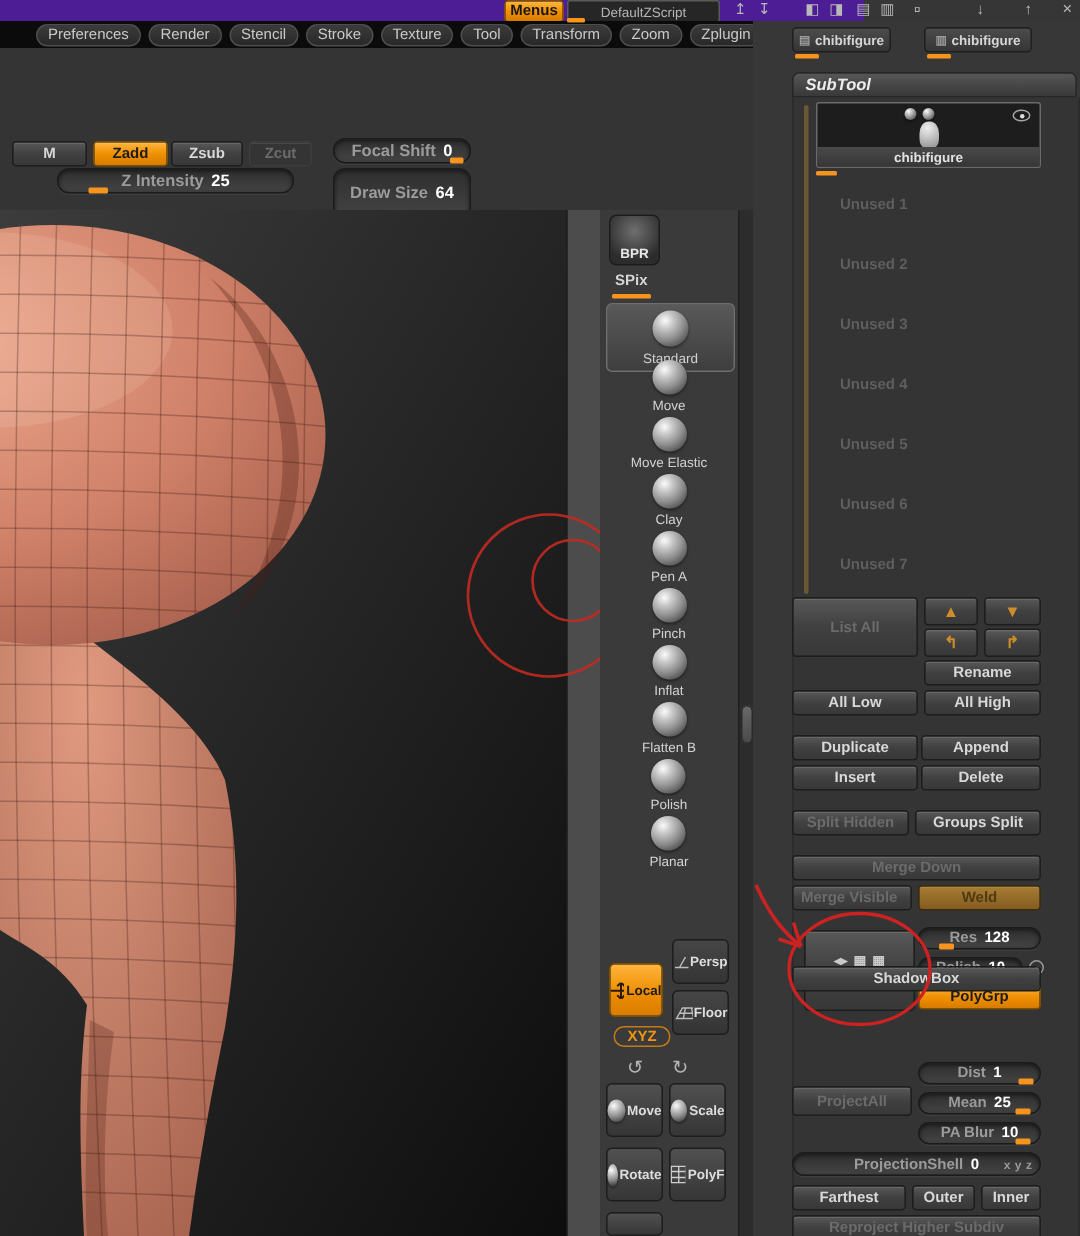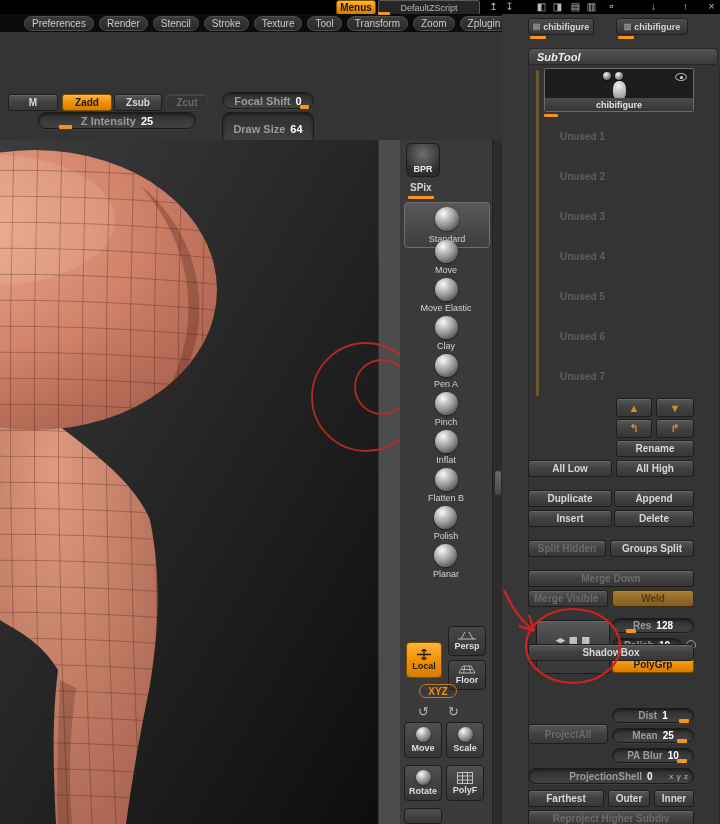--- a/index.html
+++ b/index.html
@@ -1,20 +1,20 @@
 <!DOCTYPE html>
 <html><head>
 <meta charset="utf-8">
 <style>
   html,body{margin:0;padding:0;background:#222;}
   #app{position:relative;width:720px;height:824px;overflow:hidden;background:#363636;
        font-family:"Liberation Sans",sans-serif;-webkit-font-smoothing:antialiased;}
 
   
-  .topbar{position:absolute;left:0;top:0;width:720px;height:14px;background:#000000;}
+  .topbar{position:absolute;left:0;top:0;width:576px;height:14px;background:#4c1d95;}
   .menus-btn{position:absolute;left:336px;top:0;width:38px;height:13px;border-radius:3px;
     background:linear-gradient(#ffb53e,#ef8e00 55%,#d87c00);color:#181818;font-size:10px;font-weight:bold;
     display:flex;align-items:center;justify-content:center;border:1px solid #7c4f00;}
   .script-box{position:absolute;left:378px;top:0;width:100px;height:13px;background:#262626;border:1px solid #5a5a5a;
     border-radius:2px;color:#b4b4b4;font-size:9px;display:flex;align-items:center;justify-content:center;}
   .tb-icon{position:absolute;top:0;height:13px;width:15px;color:#b9b9b9;font-size:10px;line-height:13px;text-align:center;}
   .orange-dash{position:absolute;height:3px;background:#f7941d;border-radius:1px;}
 
   
   .menubar{position:absolute;left:0;top:14px;width:502px;height:18px;background:#0b0b0b;
@@ -45,21 +45,21 @@
 
   
   .brushshelf{position:absolute;left:400px;top:140px;width:92px;height:684px;background:#3a3a3a;}
   .sphere{border-radius:50%;background:radial-gradient(circle at 35% 28%,#fbfbfb 0%,#c6c6c6 25%,#8d8d8d 55%,#4a4a4a 85%,#343434 100%);
     box-shadow:0 1px 2px rgba(0,0,0,.5);}
   .brush-list{position:absolute;left:0;top:100px;width:92px;display:flex;flex-direction:column;align-items:center;}
   .brush-item{height:38px;display:flex;flex-direction:column;align-items:center;justify-content:flex-start;}
   .brush-sphere{width:23px;height:23px;}
   .brush-label{font-size:9px;color:#d2d2d2;margin-top:2px;}
   .navtile{background:linear-gradient(#505050,#363636);border:1px solid #1d1d1d;border-radius:4px;
-    display:flex;flex-direction:column;align-items:center;justify-content:center;gap:1px;
+    display:flex;align-items:center;justify-content:center;gap:1px;
     color:#ddd;font-size:9px;font-weight:bold;box-sizing:border-box;}
 
   
   .divider{position:absolute;left:492px;top:140px;width:10px;height:684px;background:#2c2c2c;border-left:1px solid #1f1f1f;}
   .div-handle{position:absolute;left:1px;top:330px;width:8px;height:26px;border-radius:4px;
     background:linear-gradient(#6a6a6a,#484848);box-shadow:inset 0 0 0 1px #2a2a2a;}
 
   
   .rightpanel{position:absolute;left:502px;top:14px;width:218px;height:810px;background:#373737;}
   .doc-tab{position:absolute;height:17px;background:linear-gradient(#4c4c4c,#353535);border:1px solid #202020;border-radius:3px;
@@ -314,21 +314,21 @@
       <span>Local</span>
     </div>
 
     <div class="navtile" style="position:absolute;left:48px;top:520px;width:38px;height:30px;background:linear-gradient(#464646,#343434)">
       <svg width="20" height="9">
         <path d="M2 8 L18 8 L14 1 L6 1 Z M8 1 L6.5 8 M12 1 L13.5 8 M4.5 4.5 H15.5" stroke="#bdbdbd" stroke-width="0.9" fill="none"></path>
       </svg>
       <span>Floor</span>
     </div>
 
-    <div style="position:absolute;left:19px;top:544px;width:38px;height:14px;border:1px solid #c57a1a;border-radius:8px;
+    <div style="position:absolute;left:9px;top:544px;width:38px;height:14px;border:1px solid #c57a1a;border-radius:8px;
                 color:#ef9413;font-size:10px;font-weight:bold;display:flex;align-items:center;justify-content:center;box-sizing:border-box">XYZ</div>
 
     <div style="position:absolute;left:18px;top:564px;color:#b5b5b5;font-size:13px">↺</div>
     <div style="position:absolute;left:48px;top:564px;color:#b5b5b5;font-size:13px">↻</div>
 
     <div class="navtile" style="position:absolute;left:4px;top:582px;width:38px;height:36px">
       <div class="sphere" style="width:15px;height:15px"></div>
       <span>Move</span>
     </div>
     <div class="navtile" style="position:absolute;left:46px;top:582px;width:38px;height:36px">
@@ -393,20 +393,21 @@
 
         <div class="unused-item">Unused 4</div>
 
         <div class="unused-item">Unused 5</div>
 
         <div class="unused-item">Unused 6</div>
 
         <div class="unused-item">Unused 7</div>
       </div>
 
+    <div class="btn pb dim" style="left:26px;top:384px;width:84px;height:40px">List All</div>
     <div class="btn pb" style="left:114px;top:384px;width:36px;height:19px">
         <span class="glyph-btn">▲</span>
       </div>
     <div class="btn pb" style="left:154px;top:384px;width:38px;height:19px">
         <span class="glyph-btn">▼</span>
       </div>
     <div class="btn pb" style="left:114px;top:405px;width:36px;height:19px">
         <span class="glyph-btn">↰</span>
       </div>
     <div class="btn pb" style="left:154px;top:405px;width:38px;height:19px">

